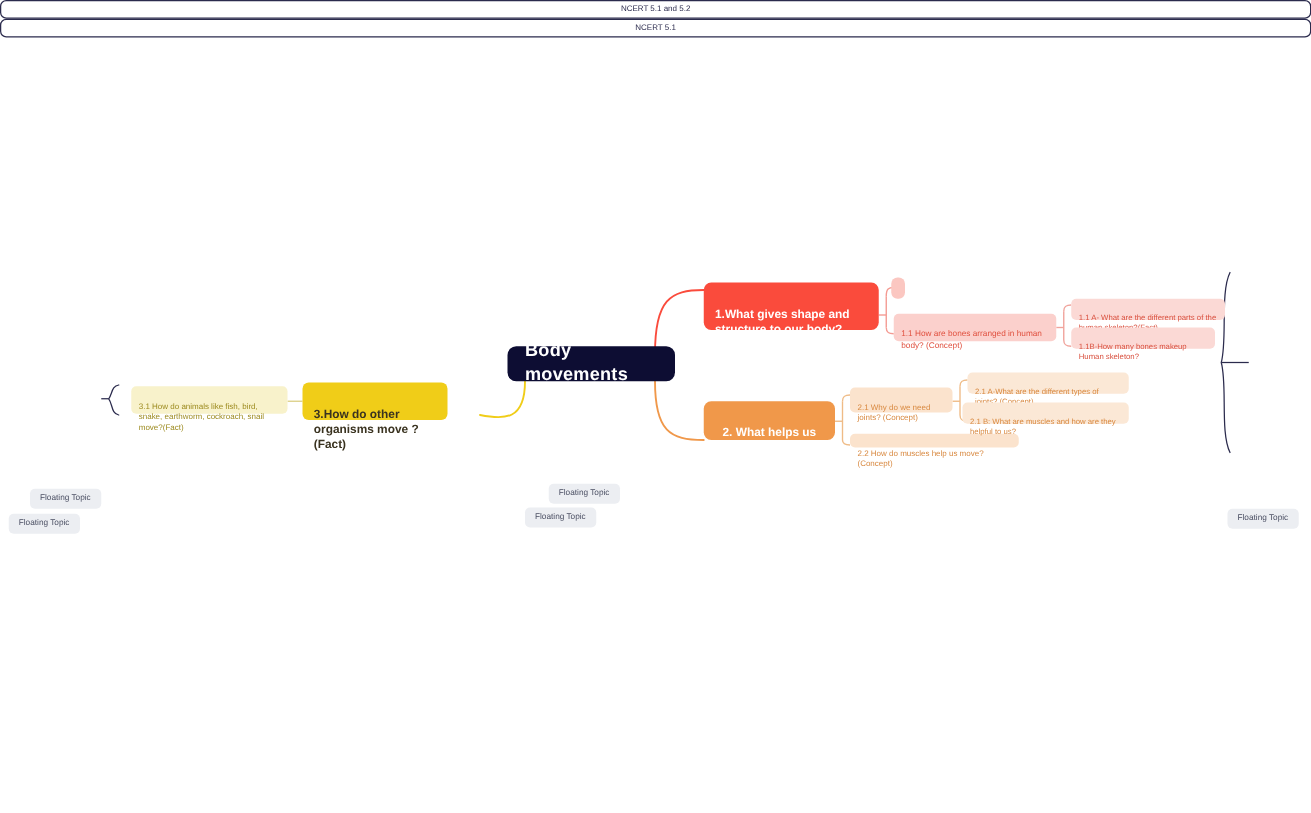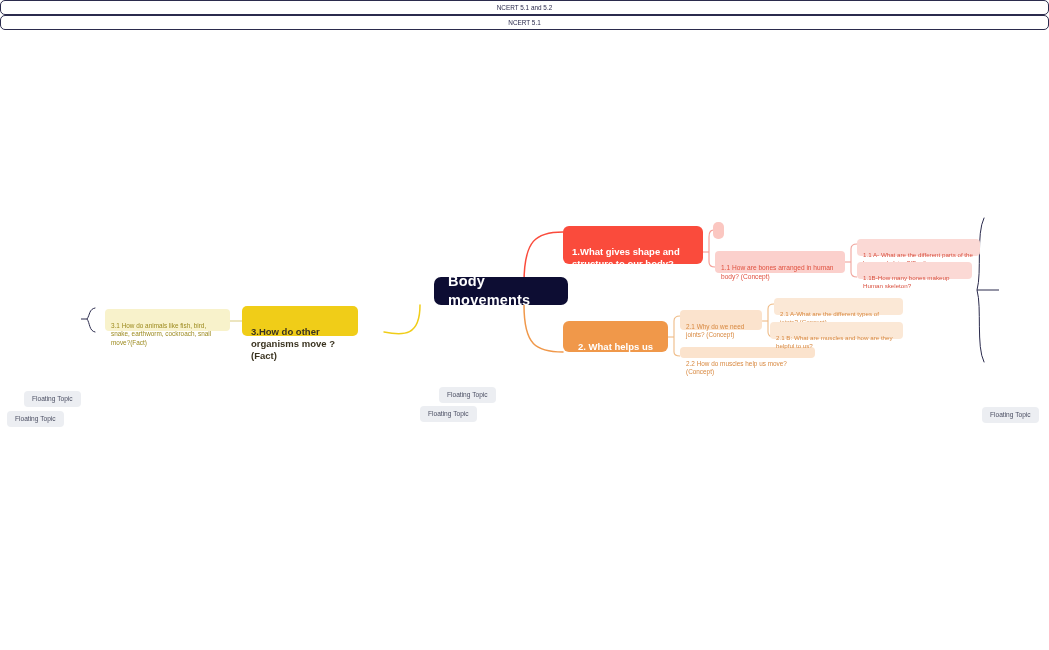--- a/index.html
+++ b/index.html
@@ -40,21 +40,20 @@
   .root {
     background: #0d0d33;
     color: #ffffff;
     font-size: 14.5px;
     font-weight: bold;
     letter-spacing: .2px;
     border-radius: 7px;
     padding: 9px 14px;
     display: flex;
     align-items: center;
-    margin-left: 28px;
   }
 
   
   .b1-main {
     background: #fa4b3c;
     color: #ffffff;
     font-size: 9.5px;
     font-weight: bold;
     padding: 8px 9px;
     border-radius: 6px;

